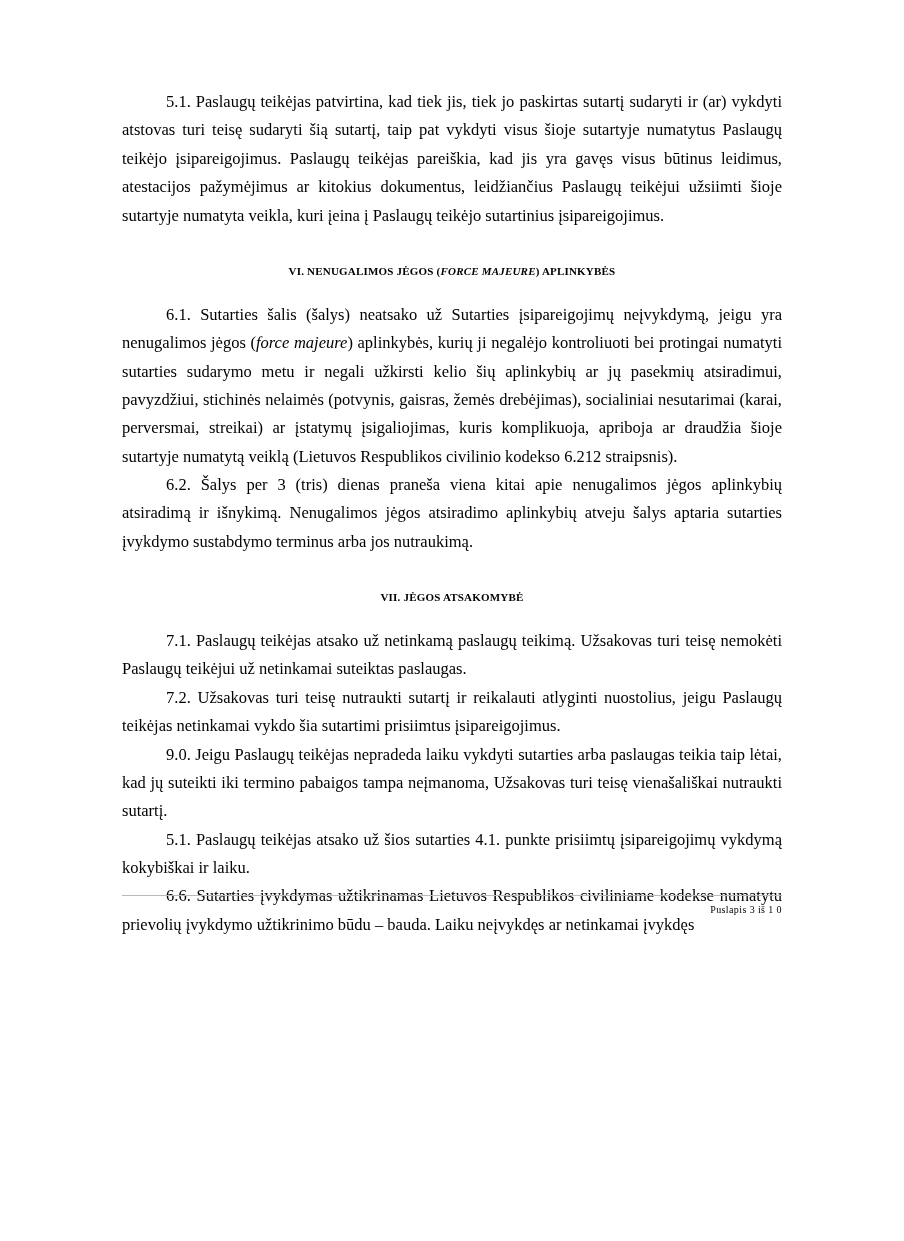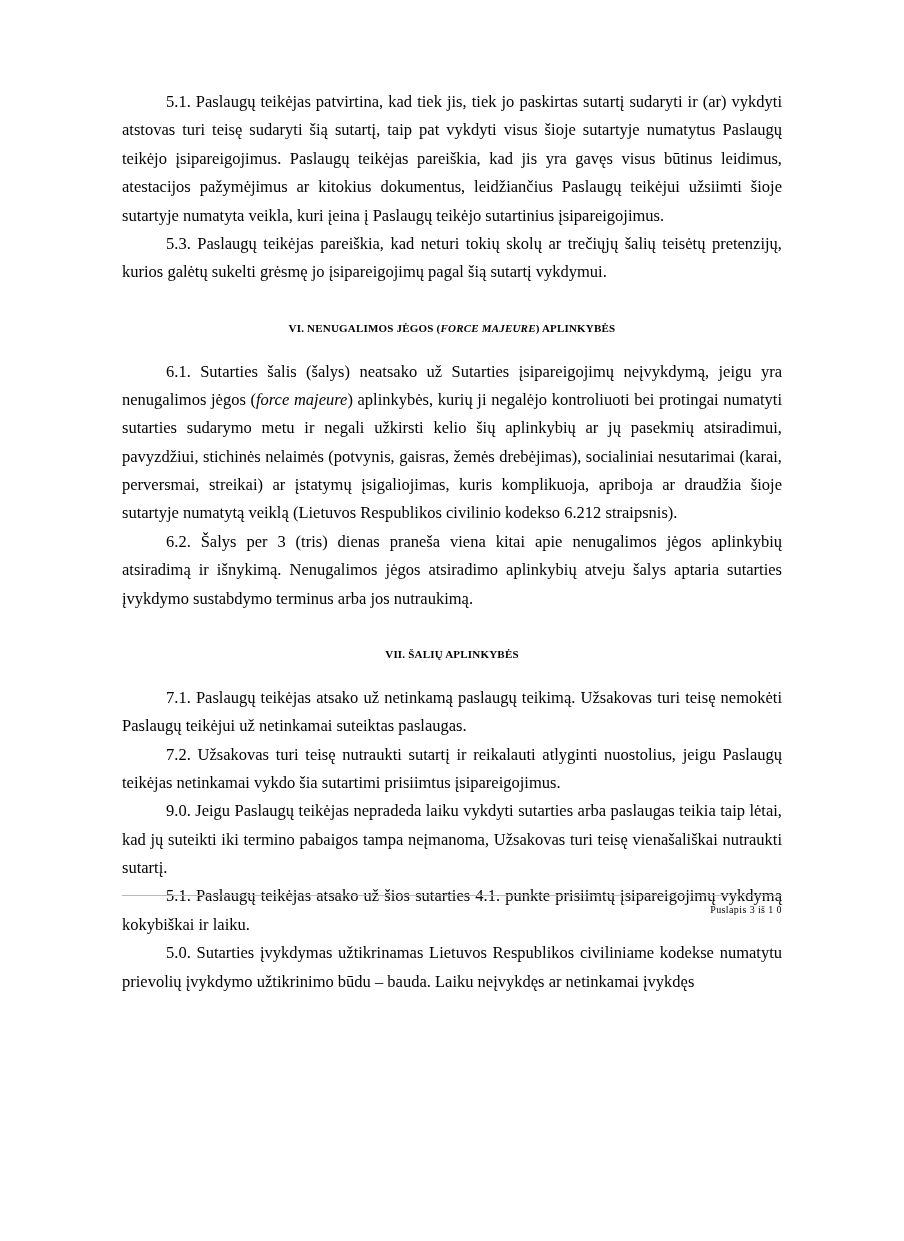--- a/index.html
+++ b/index.html
@@ -65,42 +65,41 @@
 </style>
 </head>
 <body>
 
 <div class="page">
   <div class="doc-body">
 
     <p class="para">5.1. Paslaugų teikėjas patvirtina, kad tiek jis, tiek jo paskirtas sutartį sudaryti ir (ar) vykdyti atstovas turi teisę sudaryti šią sutartį, taip pat vykdyti visus šioje sutartyje numatytus Paslaugų teikėjo įsipareigojimus. Paslaugų teikėjas pareiškia, kad jis yra gavęs visus būtinus leidimus, atestacijos pažymėjimus ar kitokius dokumentus, leidžiančius Paslaugų teikėjui užsiimti šioje sutartyje numatyta veikla, kuri įeina į Paslaugų teikėjo sutartinius įsipareigojimus.</p>
 
 
-    <p class="para">5.3. Paslaugų teikėjas pareiškia, kad neturi tokių skolų ar trečiųjų šalių teisėtų pretenzijų, kurios galėtų sukelti grėsmę jo įsipareigojimų pagal šią sutartį vykdymui.</p>
 
     <div class="spacer-before-heading"></div>
 
     <h2 class="heading"><span>VI. NENUGALIMOS JĖGOS (</span><em class="it">FORCE MAJEURE</em><span>) APLINKYBĖS</span></h2>
 
     <p class="para"><span>6.1. Sutarties šalis (šalys) neatsako už Sutarties įsipareigojimų neįvykdymą, jeigu yra nenugalimos jėgos (</span><em class="it">force majeure</em><span>) aplinkybės, kurių ji negalėjo kontroliuoti bei protingai numatyti sutarties sudarymo metu ir negali užkirsti kelio šių aplinkybių  ar jų pasekmių atsiradimui, pavyzdžiui, stichinės nelaimės (potvynis, gaisras, žemės drebėjimas), socialiniai nesutarimai (karai, perversmai, streikai) ar įstatymų įsigaliojimas, kuris komplikuoja, apriboja ar draudžia šioje sutartyje numatytą veiklą (Lietuvos Respublikos civilinio kodekso 6.212 straipsnis).</span></p>
 
     <p class="para">6.2. Šalys per 3 (tris) dienas praneša viena kitai apie nenugalimos jėgos aplinkybių atsiradimą ir išnykimą. Nenugalimos jėgos atsiradimo aplinkybių atveju šalys aptaria sutarties įvykdymo sustabdymo terminus arba jos nutraukimą.</p>
 
     <div class="spacer-before-heading"></div>
 
-    <h2 class="heading">VII. ŠALIŲ APLINKYBĖS</h2>
+    <h2 class="heading">VII. JĖGOS ATSAKOMYBĖ</h2>
 
     <p class="para">7.1. Paslaugų teikėjas atsako už netinkamą paslaugų teikimą. Užsakovas turi teisę nemokėti Paslaugų teikėjui už netinkamai suteiktas paslaugas.</p>
 
     <p class="para">7.2. Užsakovas turi teisę nutraukti sutartį ir reikalauti atlyginti nuostolius, jeigu Paslaugų teikėjas netinkamai vykdo šia sutartimi prisiimtus įsipareigojimus.</p>
 
     <p class="para">9.0. Jeigu Paslaugų teikėjas nepradeda laiku vykdyti sutarties arba paslaugas teikia taip lėtai, kad jų suteikti iki termino pabaigos tampa neįmanoma, Užsakovas turi teisę vienašališkai nutraukti sutartį.</p>
 
     <p class="para">5.1. Paslaugų teikėjas atsako už šios sutarties 4.1. punkte prisiimtų įsipareigojimų vykdymą kokybiškai ir laiku.</p>
 
-    <p class="para">5.0. Sutarties įvykdymas užtikrinamas Lietuvos Respublikos civiliniame kodekse numatytu prievolių įvykdymo užtikrinimo būdu – bauda. Laiku neįvykdęs ar netinkamai įvykdęs</p>
+    <p class="para">6.6. Sutarties įvykdymas užtikrinamas Lietuvos Respublikos civiliniame kodekse numatytu prievolių įvykdymo užtikrinimo būdu – bauda. Laiku neįvykdęs ar netinkamai įvykdęs</p>
 
   </div>
 
   <div class="footer">
     <span class="footer-text">Puslapis 3 iš  1 0</span>
   </div>
 </div>
 
 </body></html>

